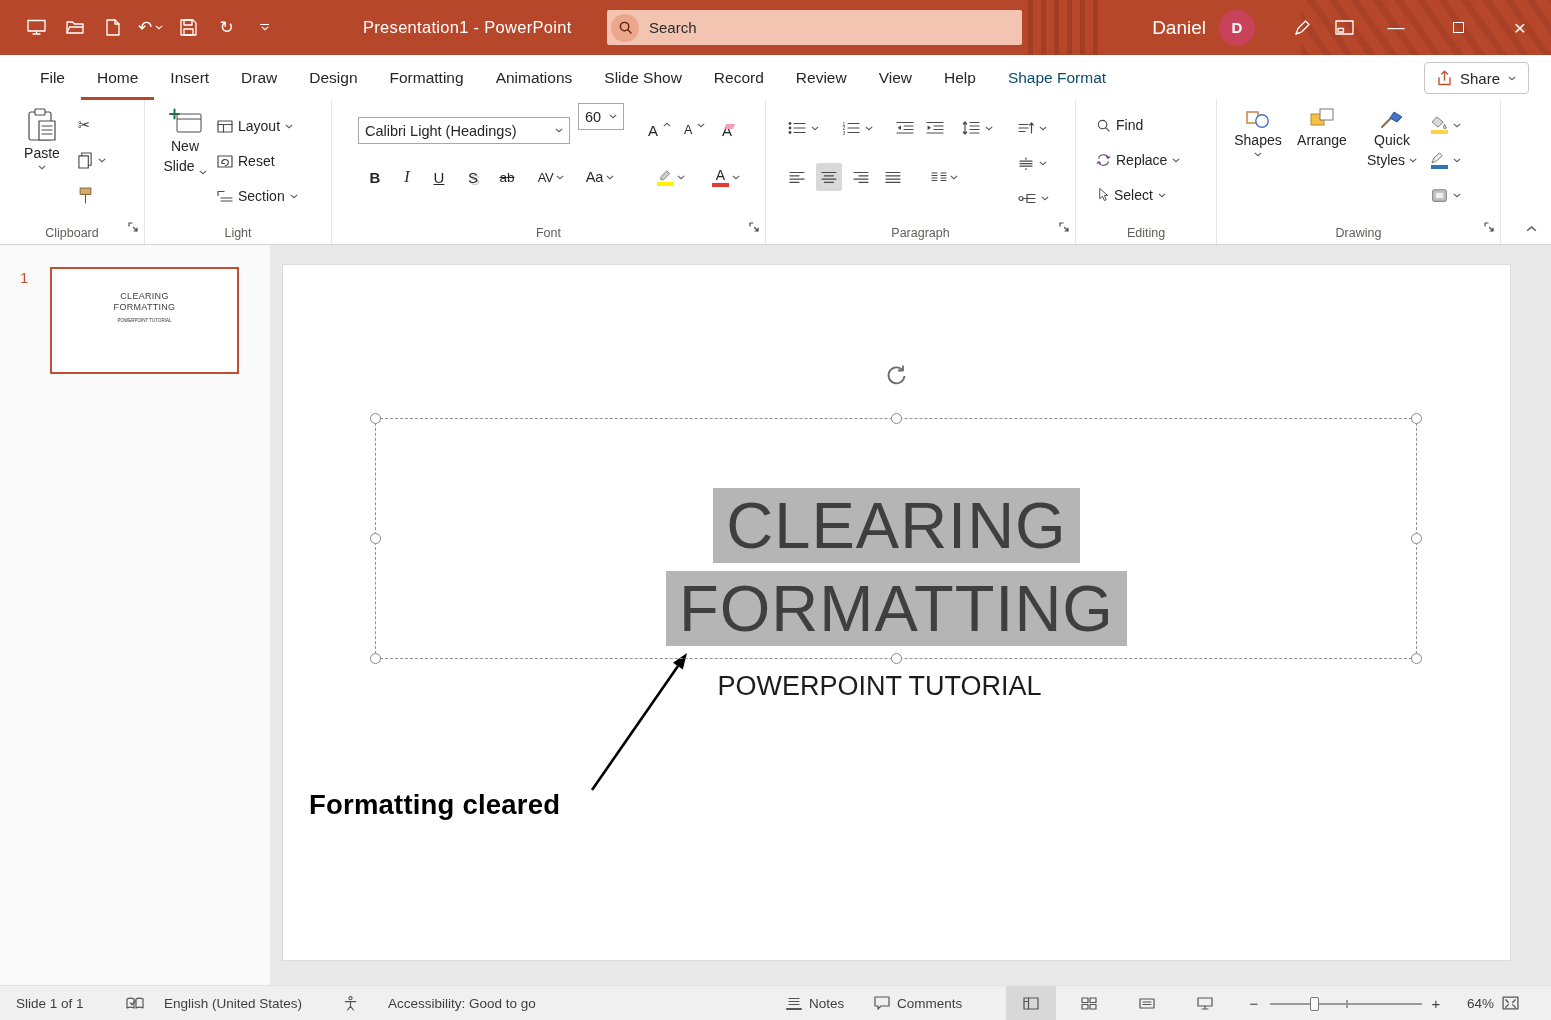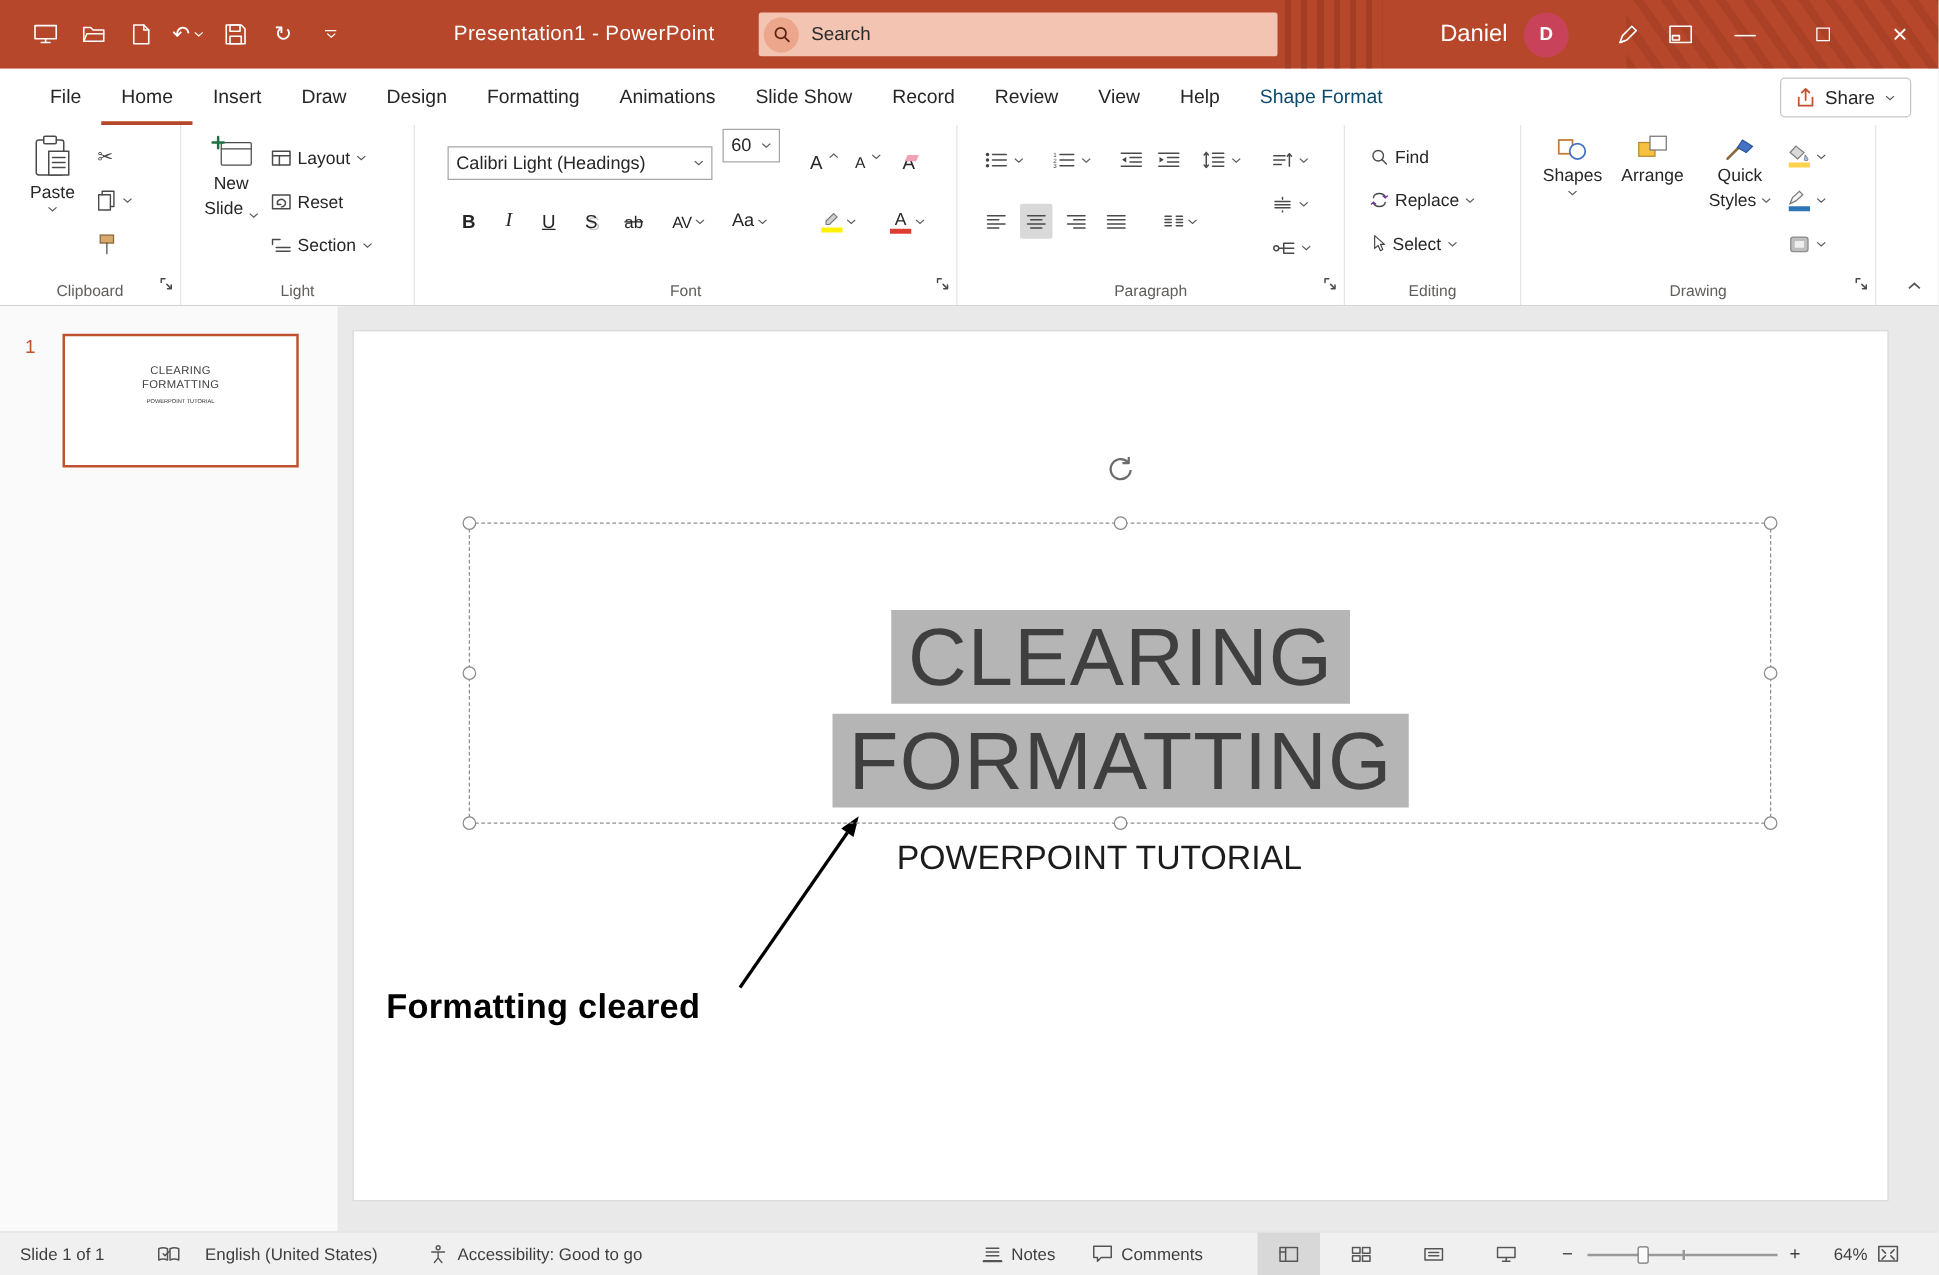--- a/index.html
+++ b/index.html
@@ -93,21 +93,21 @@
   .hdl{position:absolute;width:11px;height:11px;border-radius:50%;background:#fff;border:1.6px solid #8A8A8A;cursor:pointer}
   .h-tl{left:-6px;top:-6px}.h-tm{left:calc(50% - 5.5px);top:-6px}.h-tr{right:-6px;top:-6px}
   .h-ml{left:-6px;top:calc(50% - 5.5px)}.h-mr{right:-6px;top:calc(50% - 5.5px)}
   .h-bl{left:-6px;bottom:-6px}.h-bm{left:calc(50% - 5.5px);bottom:-6px}.h-br{right:-6px;bottom:-6px}
   .rot{position:absolute;left:calc(50% - 12px);top:-55px;width:24px;height:24px;cursor:pointer}
 
   
   .statusbar{position:relative;height:35px;background:#F0F0F0;border-top:1px solid #E2E2E2;font-size:13.5px;color:#3f3f3f}
   .sbi{position:absolute;top:0;height:34px;display:flex;align-items:center;gap:7px;cursor:pointer}
   .sic{stroke:#555;fill:none;stroke-width:1.2;stroke-linecap:round;stroke-linejoin:round}
-  .p-slide{left:16px}.p-spell{left:126px}.p-lang{left:164px}.p-accic{left:344px}.p-acc{left:366px}
+  .p-slide{left:16px}.p-spell{left:126px}.p-lang{left:164px}.p-accic{left:344px}.p-acc{left:388px}
   .p-notes{left:786px}.p-comm{left:874px}
   .vbtn{width:50px;justify-content:center}
   .v1{left:1006px}.v2{left:1064px}.v3{left:1122px}.v4{left:1180px}
   .vactive{background:#D8D8D8}
   .p-zout{left:1246px;width:16px;justify-content:center;font-size:15px}
   .p-zin{left:1428px;width:16px;justify-content:center;font-size:15px}
   .p-zpct{left:1450px;width:44px;justify-content:flex-end}
   .p-fit{left:1502px}
   .ztrack{position:absolute;left:1270px;top:16.5px;width:152px;height:2px;background:#9a9a9a;cursor:pointer}
   .znotch{position:absolute;left:50%;top:-3px;width:2px;height:8px;background:#9a9a9a}

